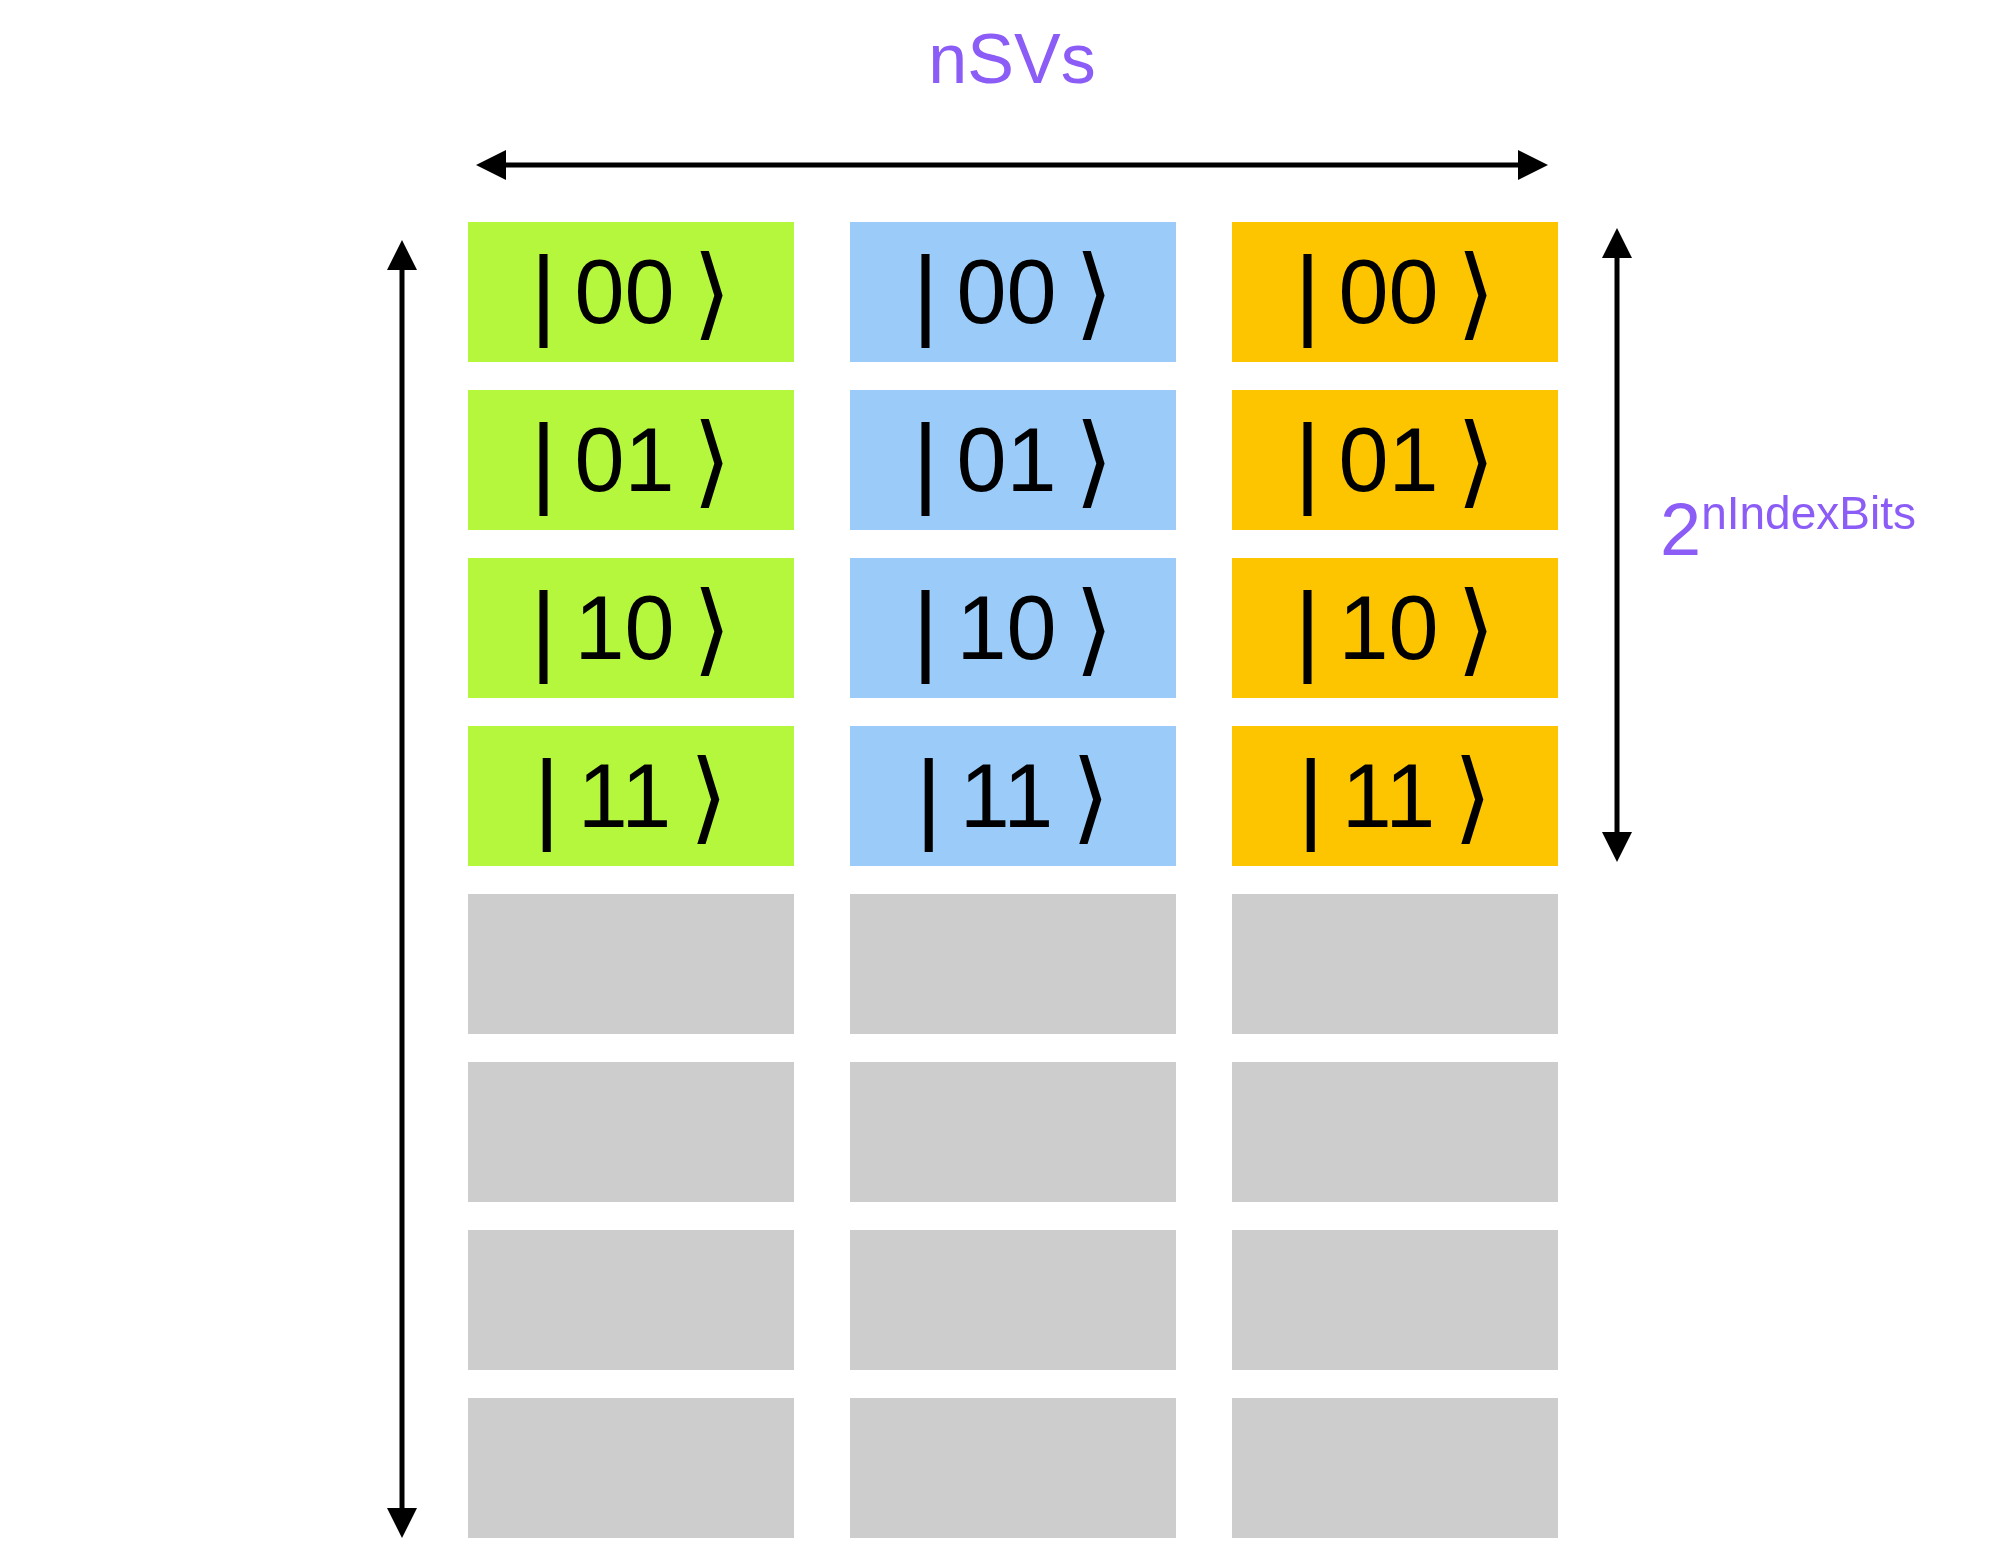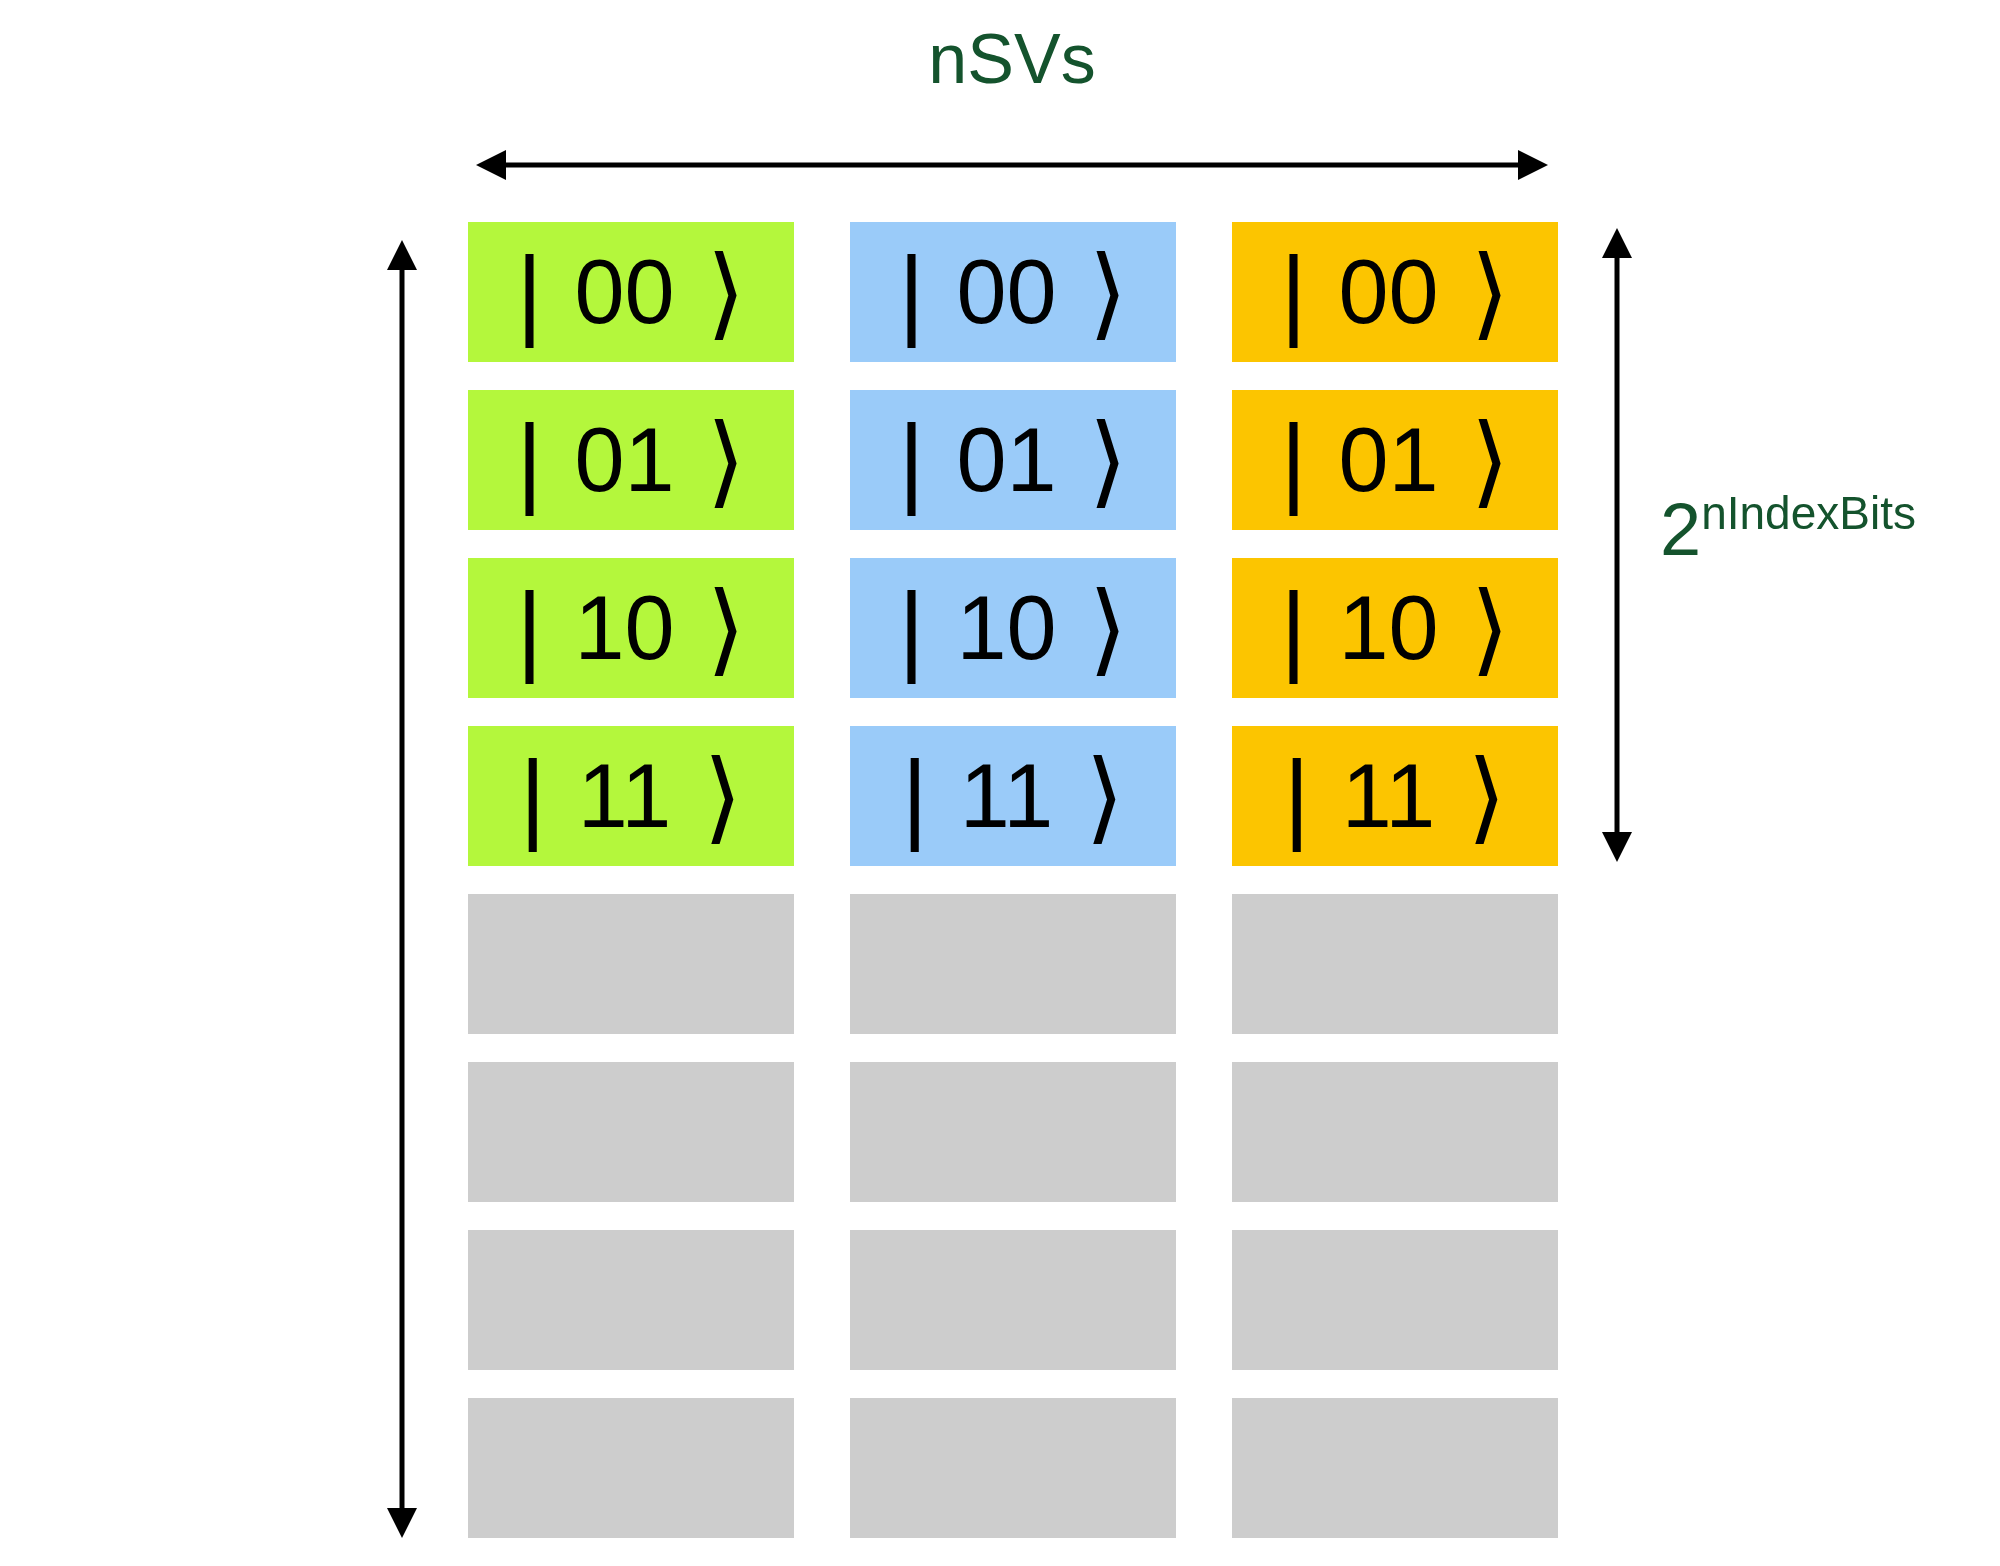--- a/index.html
+++ b/index.html
@@ -12,21 +12,21 @@
     color: #000000;
     overflow: hidden;
   }
   .overlay {
     position: absolute;
     left: 0; top: 0;
     pointer-events: none;
   }
   .label {
     position: absolute;
-    color: #14532d;
+    color: #8b5cf6;
     white-space: nowrap;
     line-height: 1;
   }
   #nsvs-title {
     left: 472px; top: 24px; width: 1080px;
     text-align: center;
     font-size: 70px;
   }
   #svstride-label {
     left: 40px; top: 810px;
@@ -49,21 +49,21 @@
     width: 326px;
     height: 140px;
     margin-bottom: 28px;
     display: flex;
     align-items: center;
     justify-content: center;
     background: #cdcdcd; 
   }
   .cell span { line-height: 1; }
   .ket-bar     { font-size: 100px; }
-  .ket-value   { font-size: 90px; margin: 0 32px; text-align: center; }
+  .ket-value   { font-size: 90px; margin: 0 18px; text-align: center; }
   .ket-bracket { font-size: 100px; }
 </style>
 </head>
 <body>
 
 <div id="canvas">
 
   <svg class="overlay" width="2000" height="1566" viewBox="0 0 2000 1566">
     <defs>
       <marker id="ah" viewBox="0 0 10 10" refX="8" refY="5" markerWidth="6" markerHeight="6" orient="auto-start-reverse">

